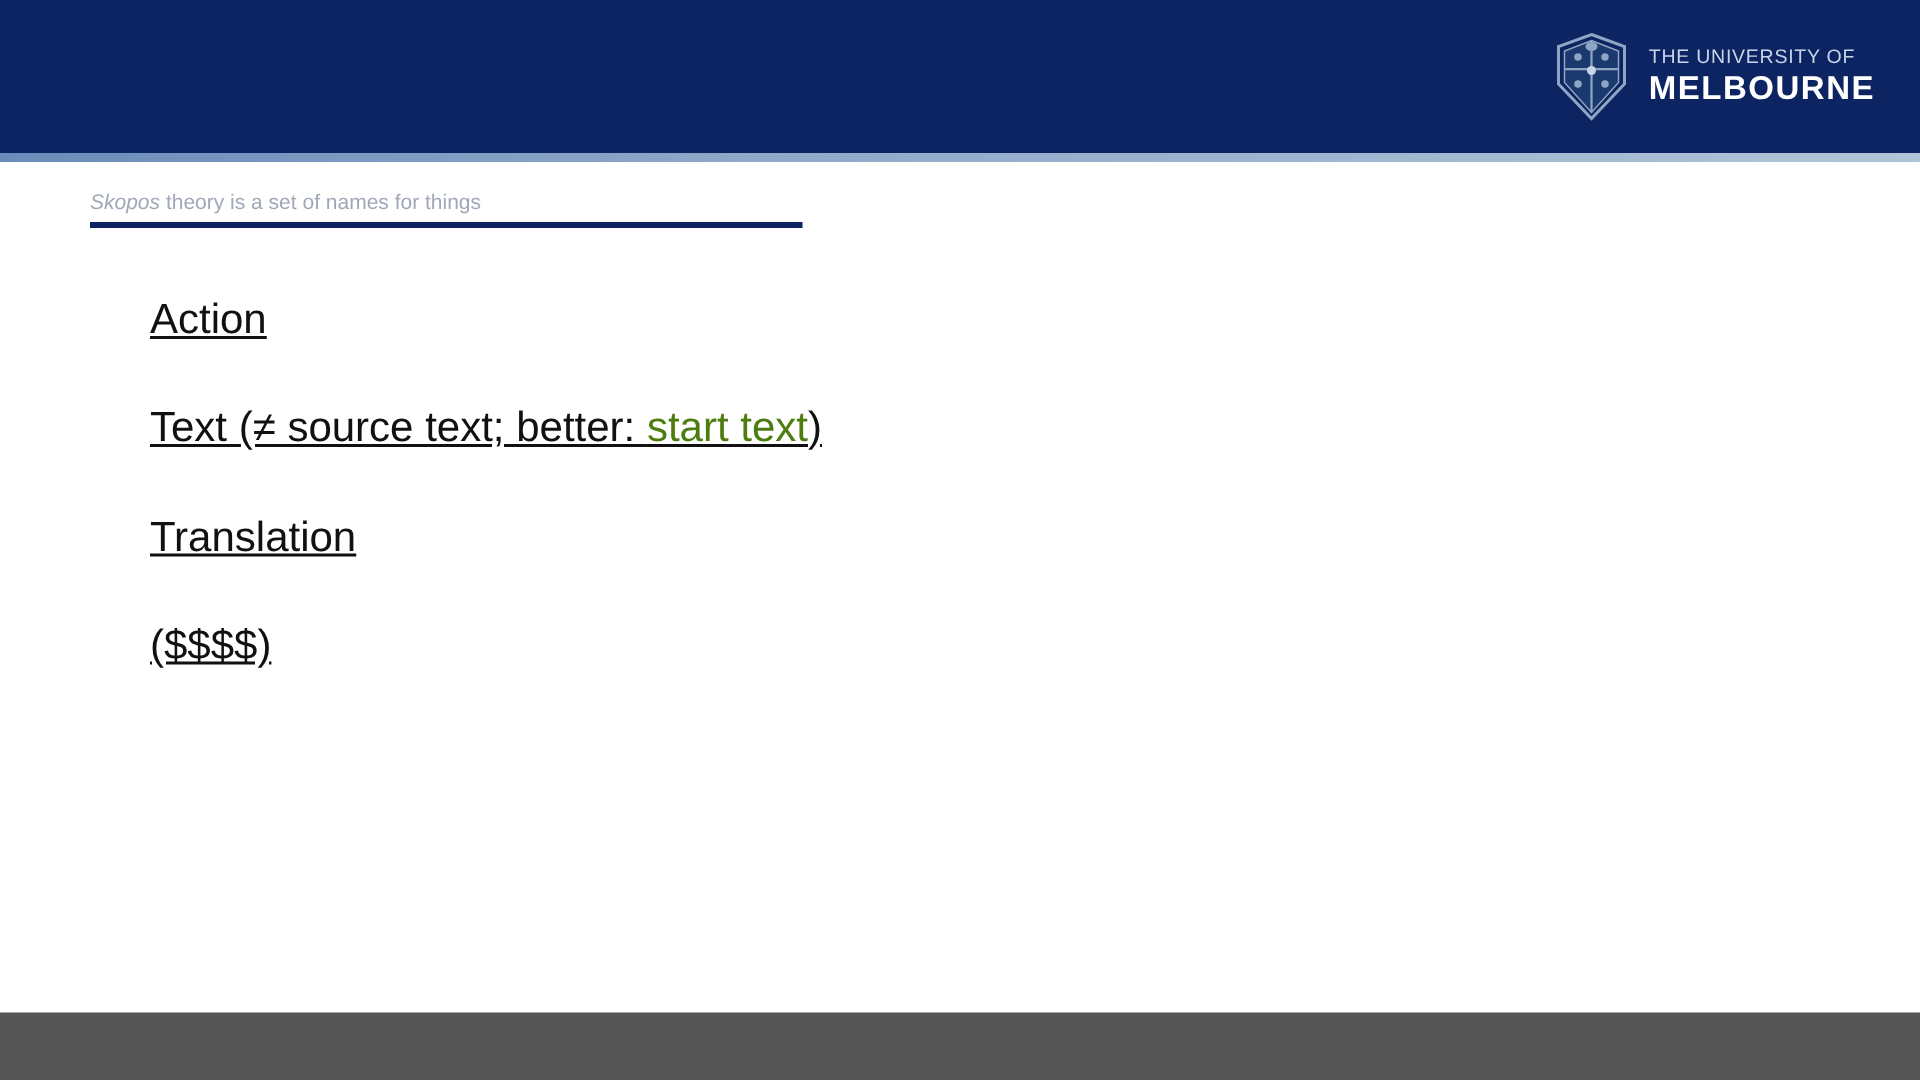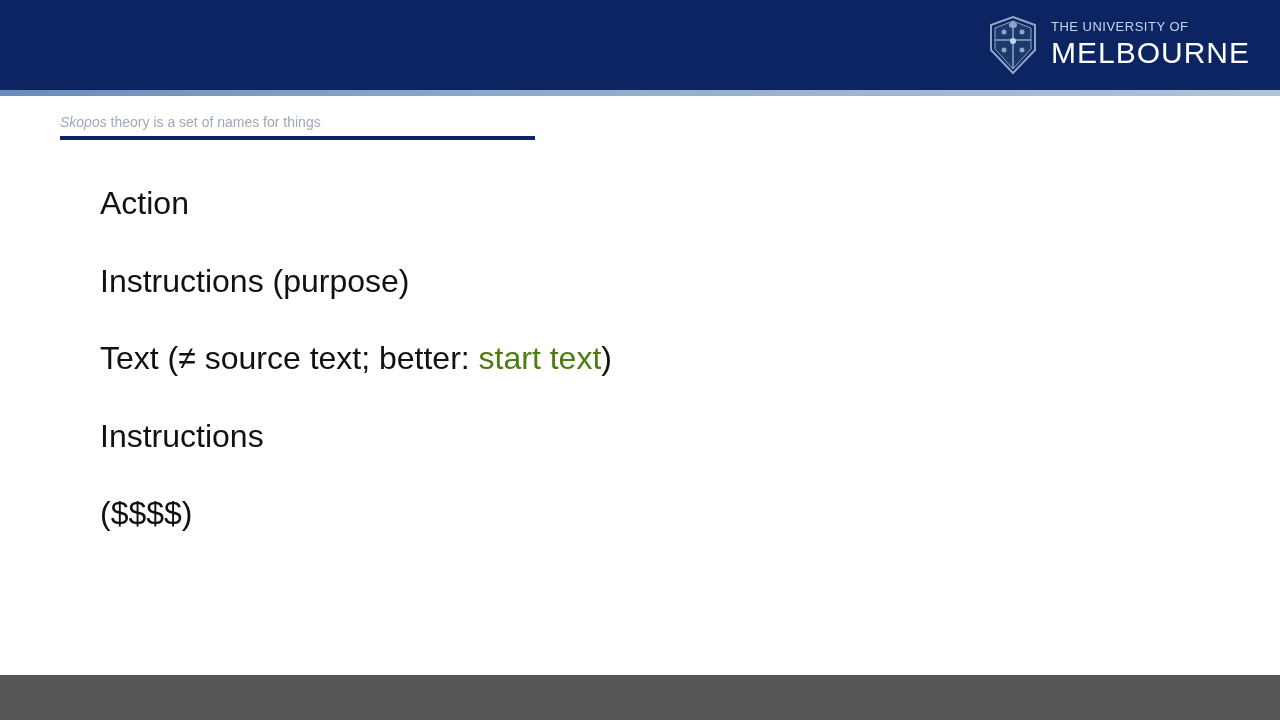--- a/index.html
+++ b/index.html
@@ -14,21 +14,21 @@
       overflow: hidden;
       font-family: Arial, sans-serif;
       background: #ffffff;
       display: flex;
       flex-direction: column;
     }
 
     
     .header {
       background-color: #0c2461;
-      height: 90px;
+      height: 102px;
       width: 100%;
       display: flex;
       align-items: center;
       justify-content: flex-end;
       padding-right: 30px;
       flex-shrink: 0;
     }
 
     .university-logo {
       display: flex;
@@ -57,22 +57,22 @@
     }
 
     .logo-text .uni-of {
       font-size: 13px;
       font-weight: 400;
       letter-spacing: 0.5px;
       color: #c8d4e8;
     }
 
     .logo-text .melbourne {
-      font-size: 30px;
-      font-weight: 400;
+      font-size: 22px;
+      font-weight: 700;
       letter-spacing: 1px;
       color: #ffffff;
     }
 
     
     .accent-bar {
       height: 6px;
       width: 100%;
       background: linear-gradient(to right, #6b8cba 0%, #8fa9c9 40%, #b0c4d8 100%);
       flex-shrink: 0;
@@ -110,25 +110,26 @@
     .main-content {
       flex: 1;
       padding: 25px 0 0 100px;
       display: flex;
       flex-direction: column;
       justify-content: flex-start;
       gap: 0;
     }
 
     .content-item {
-      font-size: 32px;
+      font-size: 28px;
       font-weight: 400;
       color: #111111;
       padding: 18px 0;
       line-height: 1.3;
+      text-decoration: underline;
     }
 
     .content-item .highlight-red {
       color: #4d7c0f;
     }
 
     
     .footer {
       height: 45px;
       background-color: #555555;
@@ -174,30 +175,27 @@
   </div>
   <div class="subtitle-underline"></div>
 </div>
 
 <main class="main-content">
 
   <div class="content-item">
     <span>Action</span>
   </div>
 
-  <div class="content-item">
-    <span>Instructions (purpose)</span>
-  </div>
 
   <div class="content-item">
     <span>Text (≠ source text; better: </span><span class="highlight-red">start text</span><span>)</span>
   </div>
 
   <div class="content-item">
-    <span>Instructions</span>
+    <span>Translation</span>
   </div>
 
   <div class="content-item">
     <span>($$$$)</span>
   </div>
 
 </main>
 
 <footer class="footer"></footer>
 

